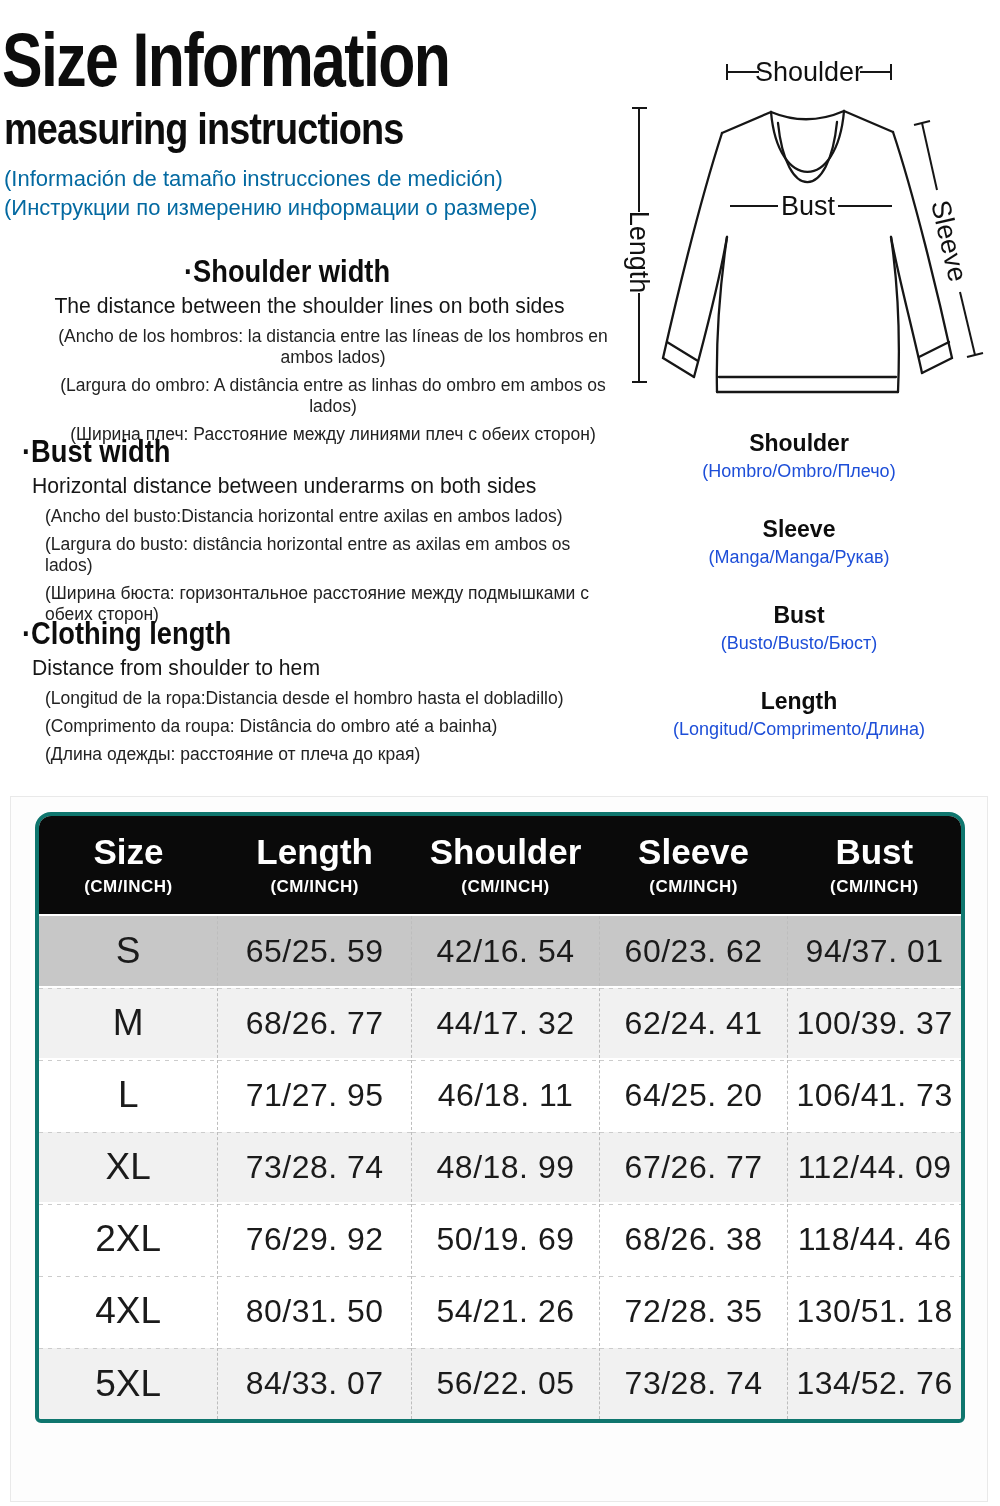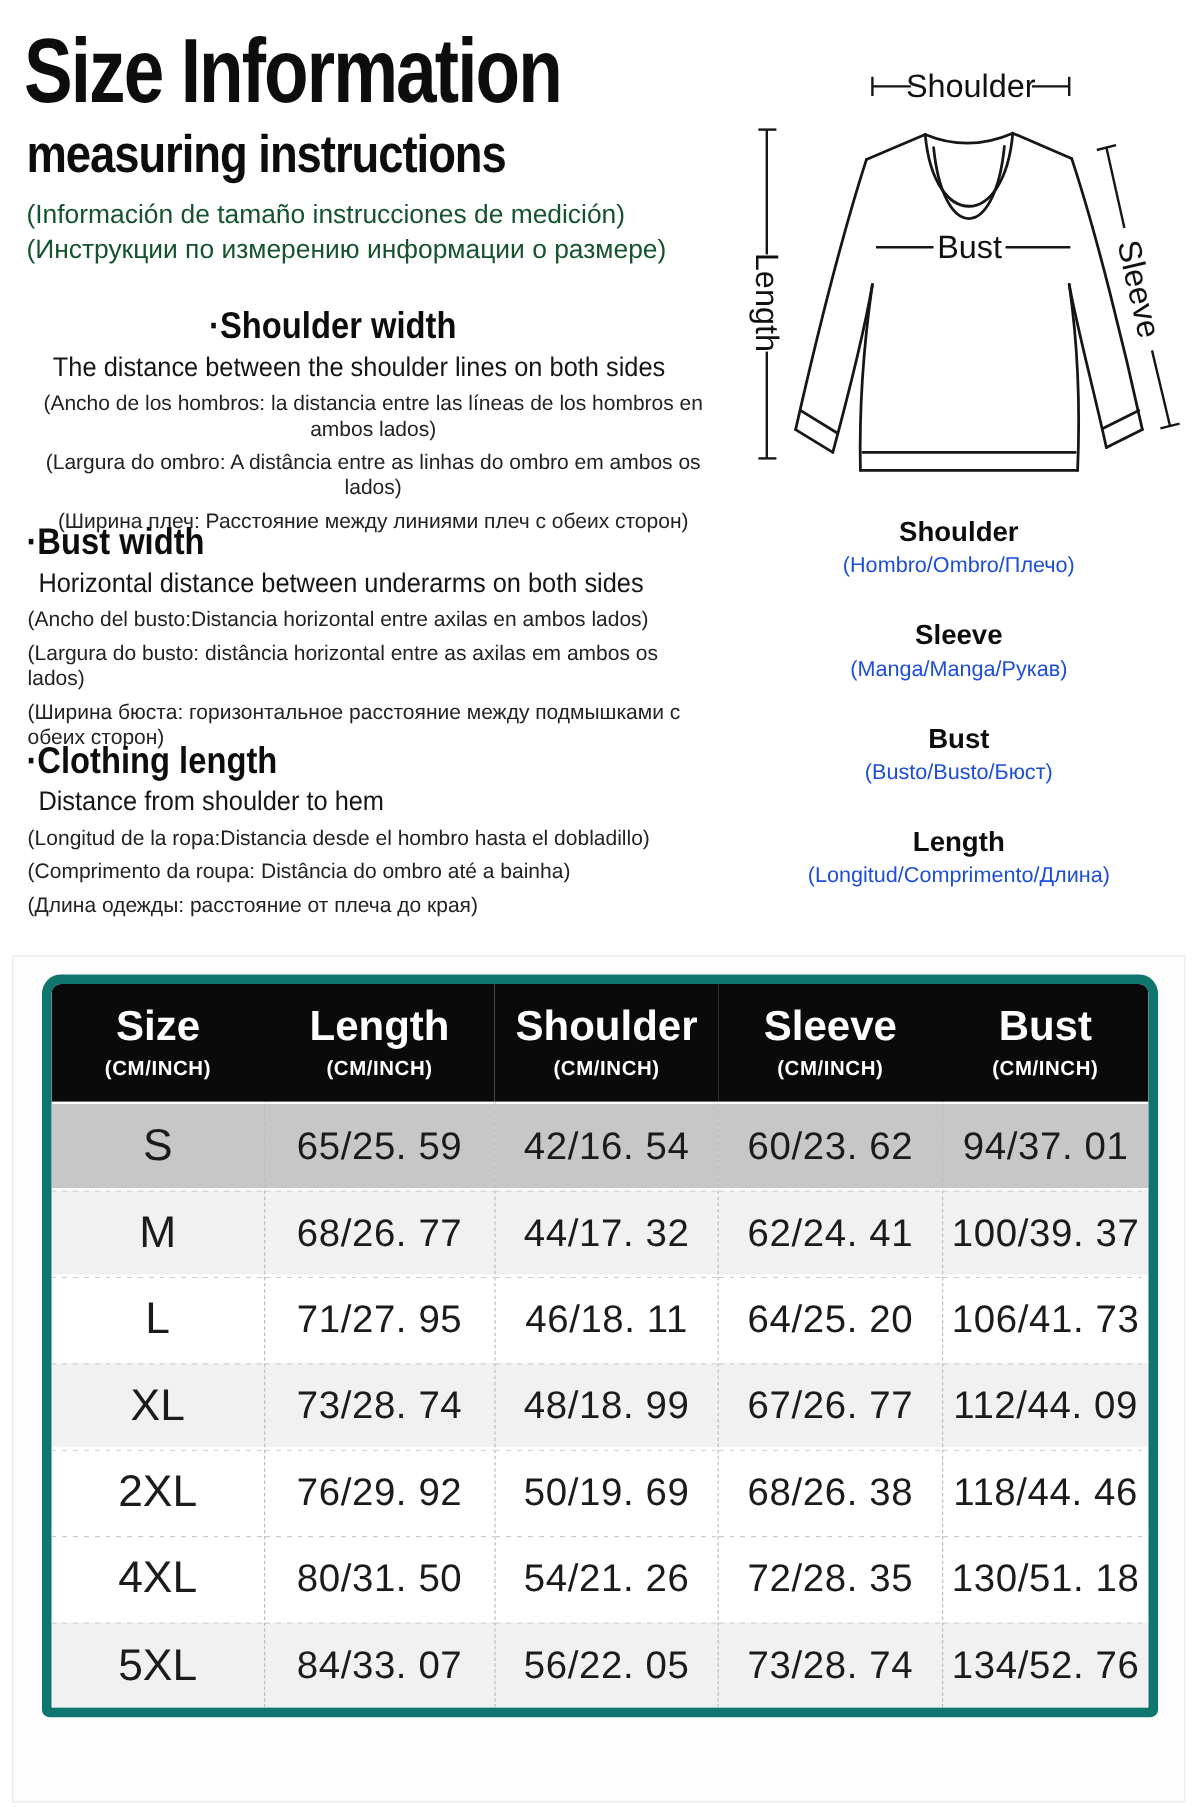--- a/index.html
+++ b/index.html
@@ -5,60 +5,60 @@
   * { box-sizing: border-box; }
   html,body { margin:0; padding:0; }
   body {
     width:1000px; height:1506px; position:relative; overflow:hidden;
     background:#ffffff; color:#1b1b1b;
     font-family:"Liberation Sans","DejaVu Sans",sans-serif;
   }
   .abs { position:absolute; }
 
   
-  .title-block { left:20px; top:22px; }
+  .title-block { left:2px; top:22px; }
   .main-title {
     margin:0; font-size:76px; font-weight:bold; line-height:1; letter-spacing:-2px;
     color:#0d0d0d; white-space:nowrap; transform:scaleX(.80); transform-origin:0 50%;
   }
   .sub-title {
     margin:9px 0 0 2px; font-size:44px; font-weight:bold; line-height:1; letter-spacing:-1px;
     color:#0d0d0d; white-space:nowrap; transform:scaleX(.86); transform-origin:0 50%;
   }
   .top-trans-wrap { margin-top:16px; }
-  .top-trans { margin:0 0 6px 2px; font-size:22px; line-height:23px; color:#14532d; white-space:nowrap; }
+  .top-trans { margin:0 0 6px 2px; font-size:22px; line-height:23px; color:#0369a1; white-space:nowrap; }
 
   .section h3 {
     margin:0; font-size:31px; font-weight:bold; line-height:1.05; color:#0d0d0d;
     white-space:nowrap; transform:scaleX(.88); transform-origin:0 50%;
   }
   .section .desc {
     margin:4px 0 0 10px; font-size:22.5px; line-height:26px; color:#161616;
     white-space:nowrap; transform:scaleX(.94); transform-origin:0 50%;
   }
   .section .trans {
-    margin:7px 0 0 1px; font-size:17.5px; line-height:21px; color:#222222; width:552px;
+    margin:7px 0 0 23px; font-size:17.5px; line-height:21px; color:#222222; width:552px;
   }
   .sec-shoulder { left:34px; top:256px;text-align:center; }
   .sec-bust     { left:22px; top:436px; }
   .sec-length   { left:22px; top:618px; }
 
   
   .legend-item { position:absolute; left:600px; width:398px; text-align:center; }
   .legend-name  { font-size:23px; font-weight:bold; color:#0d0d0d; line-height:26px; }
   .legend-trans { font-size:18px; color:#1d4ed8; line-height:28px; margin-top:1px; }
 
   
   .table-card {
     position:absolute; left:10px; top:796px; width:978px; height:706px;
     background:#fdfdfd; border:1px solid #e9e9e9;
   }
   .table-frame {
     position:absolute; left:24px; top:15px; width:930px;
-    border:8px solid #0f766e; border-radius:16px 16px 6px 6px; overflow:hidden; background:#fff;
+    border:4px solid #0f766e; border-radius:16px 16px 6px 6px; overflow:hidden; background:#fff;
   }
   table { width:100%; border-collapse:collapse; table-layout:fixed; }
   col.c1{width:19.4%} col.c2{width:21.0%} col.c3{width:20.4%} col.c4{width:20.4%} col.c5{width:18.8%}
   thead th { background:#0a0a0a; color:#fff; height:99px; vertical-align:middle; padding:0; }
   .th-main { font-size:35px; font-weight:bold; line-height:1; }
   .th-sub  { font-size:17px; font-weight:bold; margin-top:8px; letter-spacing:.5px; }
   tbody td {
     height:72px; padding:0; text-align:center; vertical-align:middle;
     font-size:32px; color:#1b1b1b; letter-spacing:.5px;
   }

